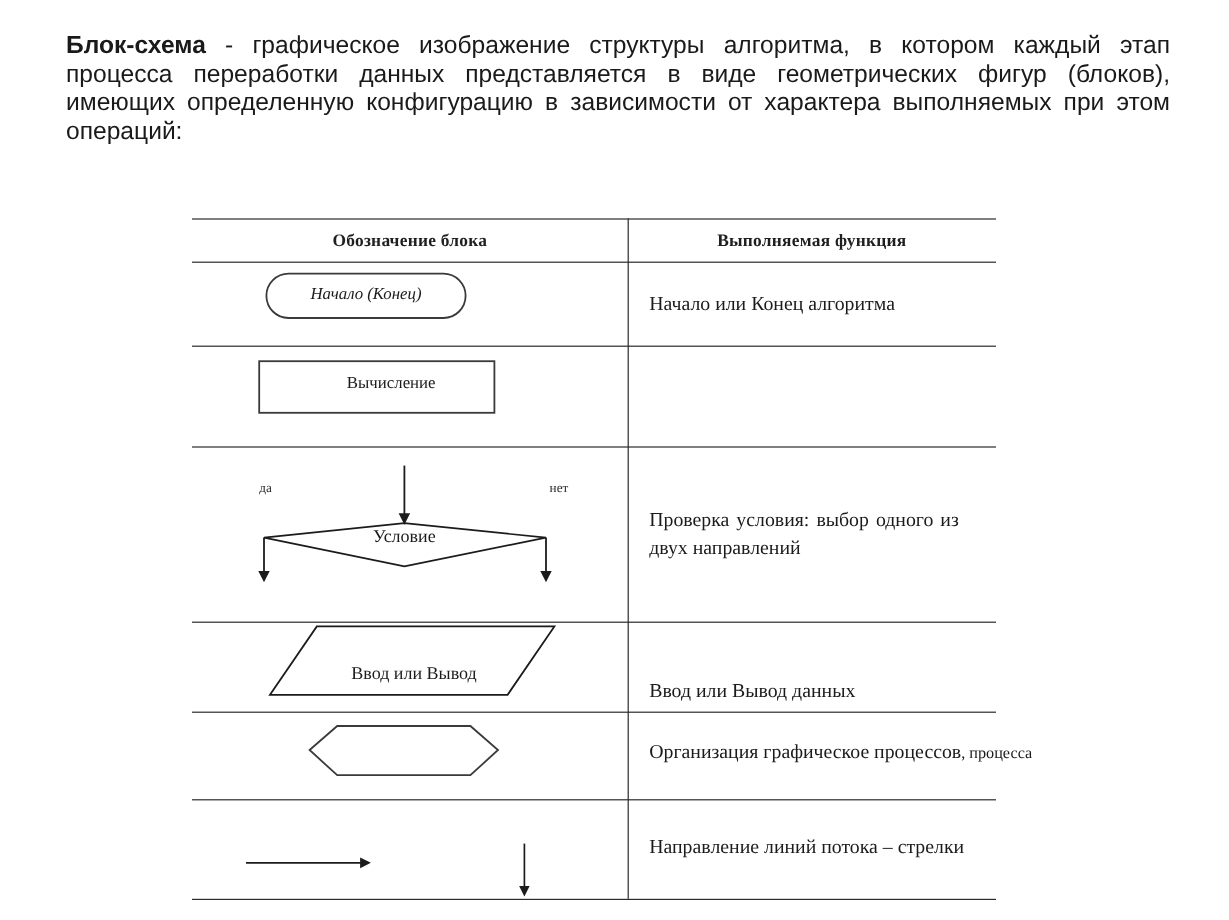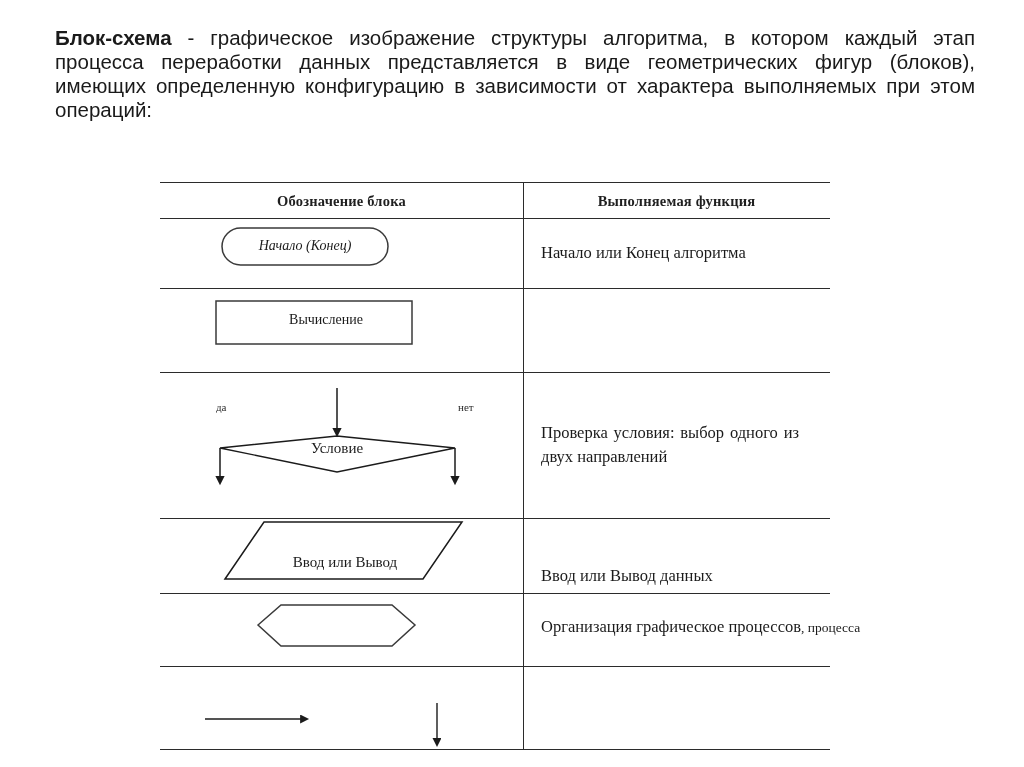--- a/index.html
+++ b/index.html
@@ -175,15 +175,18 @@
     </div>
 
     <div class="rt" style="left:381px; top:365px; width:290px;margin-top:17px;">
       <span>Ввод или Вывод данных</span>
     </div>
 
     <div class="rt" style="left:381px; top:433px; width:330px;">
       <span>Организация графическое процессов</span><span class="small">, процесса</span>
     </div>
 
+    <div class="rt" style="left:381px; top:512px; width:300px;">
+      <span>Направление линий потока – стрелки</span>
+    </div>
 
   </div>
 </div>
 
 </body></html>

